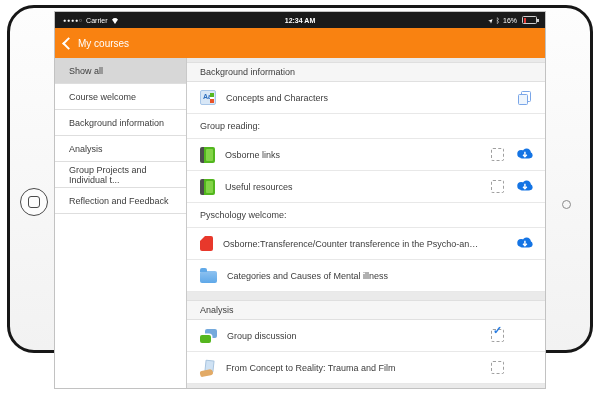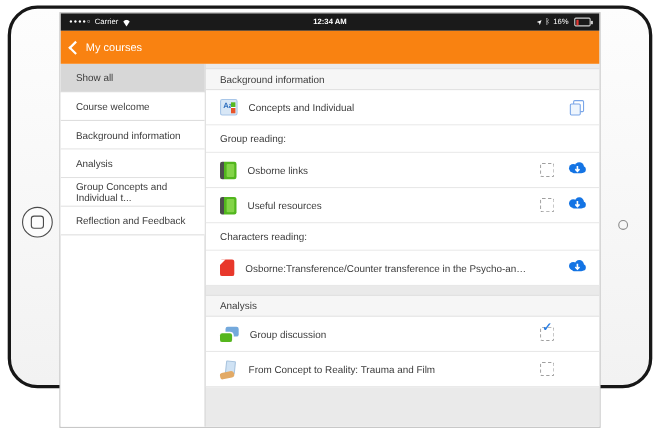--- a/index.html
+++ b/index.html
@@ -128,34 +128,34 @@
             <div class="side-item">
               <span>Course welcome</span>
             </div>
             <div class="side-item">
               <span>Background information</span>
             </div>
             <div class="side-item">
               <span>Analysis</span>
             </div>
             <div class="side-item">
-              <span>Group Concepts and Individual t...</span>
+              <span>Group Projects and Individual t...</span>
             </div>
             <div class="side-item">
               <span>Reflection and Feedback</span>
             </div>
           </div>
         <div class="main" id="main">
             <div class="section">
               <div class="sec-header">
                 <span>Background information</span>
               </div>
               <div class="item-row">
                 <span class="res page-icon"></span>
-                <span class="item-label">Concepts and Individual</span>
+                <span class="item-label">Concepts and Characters</span>
                 <span class="row-right">
                   <span class="slot"></span>
                   <span class="slot">
                     <span class="pages-icon"></span>
                   </span>
                 </span>
               </div>
               <div class="label-row">
                 <span>Group reading:</span>
               </div>
@@ -195,41 +195,45 @@
                           <circle cx="16" cy="9.5" r="3.5"></circle>
                           <rect x="5" y="8" width="11.5" height="5.5" rx="2"></rect>
                         </g>
                         <path d="M10.5 5.5v5.2" stroke="#fff" stroke-width="1.7" fill="none"></path>
                         <path d="M8.3 9l2.2 2.3L12.7 9" stroke="#fff" stroke-width="1.7" fill="none"></path>
                       </svg></span>
                   </span>
                 </span>
               </div>
               <div class="label-row">
-                <span>Characters reading:</span>
+                <span>Pyschology welcome:</span>
               </div>
               <div class="item-row">
                 <span class="res pdf-icon"></span>
                 <span class="item-label">Osborne:Transference/Counter transference in the Psycho-analysis process</span>
                 <span class="row-right">
                   <span class="slot"></span>
                   <span class="slot">
                     <span><svg width="17" height="13" viewBox="0 0 20 15">
                         <g fill="#1474e4">
                           <circle cx="6" cy="8" r="4.5"></circle>
                           <circle cx="12.5" cy="6.5" r="5"></circle>
                           <circle cx="16" cy="9.5" r="3.5"></circle>
                           <rect x="5" y="8" width="11.5" height="5.5" rx="2"></rect>
                         </g>
                         <path d="M10.5 5.5v5.2" stroke="#fff" stroke-width="1.7" fill="none"></path>
                         <path d="M8.3 9l2.2 2.3L12.7 9" stroke="#fff" stroke-width="1.7" fill="none"></path>
                       </svg></span>
                   </span>
                 </span>
               </div>
+              <div class="item-row">
+                <span class="res folder-icon"></span>
+                <span class="item-label">Categories and Causes of Mental illness</span>
+              </div>
             </div>
             <div class="section">
               <div class="sec-header">
                 <span>Analysis</span>
               </div>
               <div class="item-row">
                 <span class="res forum-icon"></span>
                 <span class="item-label">Group discussion</span>
                 <span class="row-right">
                   <span class="slot">

